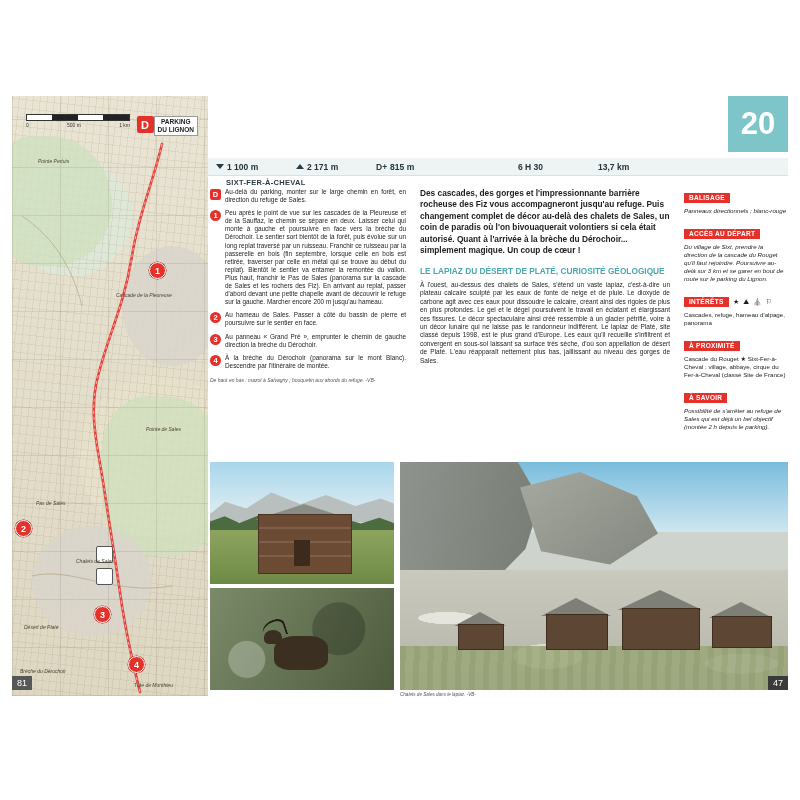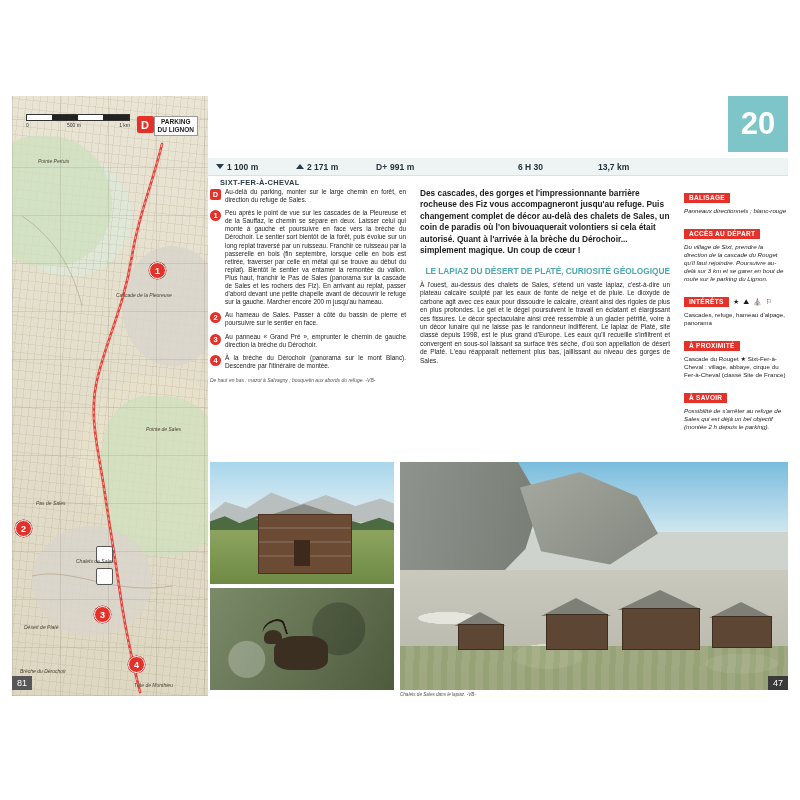--- a/index.html
+++ b/index.html
@@ -50,34 +50,34 @@
   .hdr-num{position:absolute;right:0;top:0;width:60px;height:56px;background:#7ec5c9;color:#fff;
       font-size:31px;font-weight:bold;display:flex;align-items:center;justify-content:center;}
 
   .statbar{position:relative;height:17px;background:#eef4f4;border-bottom:1px solid #d6e3e3;}
   .statbar .chunk{position:absolute;top:0;height:17px;display:flex;align-items:center;font-size:8.5px;color:#24323a;font-weight:bold;}
   .tri{display:inline-block;width:0;height:0;margin-right:3px;border-left:4px solid transparent;border-right:4px solid transparent;}
   .tri.dn{border-top:5px solid #2b3b44;}
   .tri.up{border-bottom:5px solid #2b3b44;}
   .dplus{color:#2b3b44;font-weight:bold;margin-right:3px;}
 
-  .subtitle{position:absolute;left:12px;top:82px;font-size:7.5px;font-weight:bold;color:#2b3b44;letter-spacing:.3px;}
+  .subtitle{position:absolute;left:18px;top:82px;font-size:7.5px;font-weight:bold;color:#2b3b44;letter-spacing:.3px;}
 
   .col-left{position:absolute;left:2px;top:92px;width:196px;}
   .col-mid{position:absolute;left:212px;top:92px;width:250px;}
   .col-right{position:absolute;left:476px;top:90px;width:104px;}
   .badge{flex:0 0 auto;width:11px;height:11px;border-radius:50%;background:#e4322b;color:#fff;font-size:7.5px;
       font-weight:bold;display:flex;align-items:center;justify-content:center;margin-top:1px;}
   .badge.sq{border-radius:2px;}
   .step{display:flex;gap:4px;margin-bottom:5px;}
   .step p{margin:0;font-size:6.4px;line-height:8.1px;color:#1d1d1d;text-align:justify;}
   .credit{font-size:5px;line-height:6.6px;color:#555;font-style:italic;margin-top:7px;}
 
   .lead{font-size:8.3px;line-height:11.4px;color:#1d1d1d;font-weight:bold;margin:0 0 10px 0;text-align:left;}
-  .sec-title{color:#4aa8ae;font-size:8.3px;font-weight:bold;line-height:10.5px;margin:0 0 4px 0;text-align:right;}
+  .sec-title{color:#4aa8ae;font-size:8.3px;font-weight:bold;line-height:10.5px;margin:0 0 4px 0;}
   .body-txt{font-size:6.5px;line-height:8.4px;color:#1d1d1d;text-align:justify;margin:0;}
 
   .infobox{margin-bottom:7px;}
   .infobox .ttl{display:inline-block;background:#e4322b;color:#fff;font-size:6.5px;font-weight:bold;
       padding:1.5px 5px;letter-spacing:.3px;}
   .infobox .txt{font-size:6.2px;line-height:8px;color:#1d1d1d;margin-top:3px;}
   .infobox .txt.ital{font-style:italic;}
   .icons{font-size:7px;letter-spacing:1px;color:#1d1d1d;}
 
   .photos{position:absolute;left:2px;top:360px;width:578px;height:240px;}
@@ -189,21 +189,21 @@
       <div class="chunk" style="left:8px;">
         <i class="tri dn"></i>
         <span>1 100 m</span>
       </div>
       <div class="chunk" style="left:88px;">
         <i class="tri up"></i>
         <span>2 171 m</span>
       </div>
       <div class="chunk" style="left:168px;">
         <span class="dplus">D+</span>
-        <span>991 m</span>
+        <span>815 m</span>
       </div>
       <div class="chunk" style="left:310px;">6 H 30</div>
       <div class="chunk" style="left:390px;">13,7 km</div>
     </div>
 
     <div class="subtitle">SIXT-FER-À-CHEVAL</div>
 
     <div class="col-left">
       <div class="step">
         <div class="badge sq">D</div>

